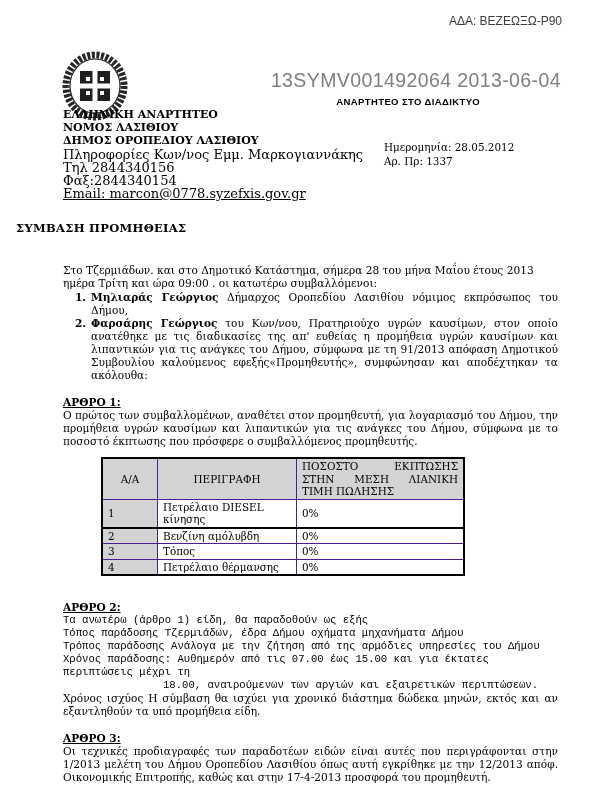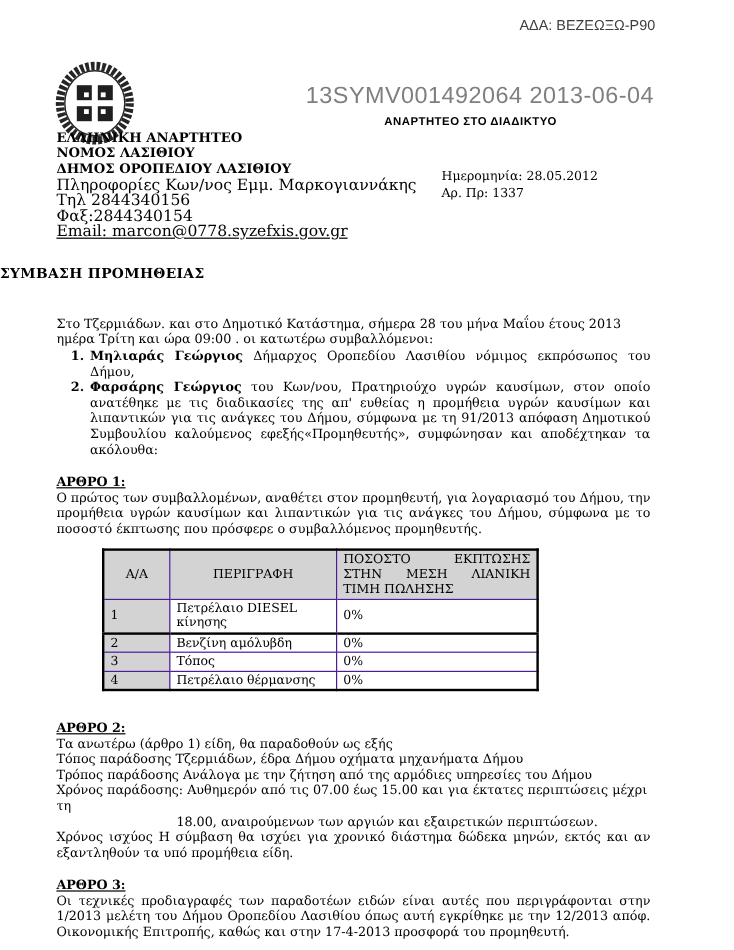--- a/index.html
+++ b/index.html
@@ -1,19 +1,20 @@
 <!DOCTYPE html>
 <html><head>
 <meta charset="utf-8">
 <style>
   html,body { margin:0; padding:0; background:#fff; }
   .page {
     position:relative; width:572px; height:792px; background:#ffffff;
     font-family:"DejaVu Serif", "Liberation Serif", serif; color:#000;
     overflow:hidden;
+    margin-left:16px;
   }
   .ada {
     position:absolute; top:14px; right:26px;
     font-family:"Liberation Sans", sans-serif; font-size:12px; color:#3d3d3d;
   }
   .emblem { position:absolute; left:45px; top:50px; }
   .registry-number {
     position:absolute; top:69px; right:27px;
     font-family:"Liberation Sans", sans-serif; font-size:19.5px; color:#7f7f7f;
     letter-spacing:0.4px; white-space:nowrap;
@@ -49,21 +50,21 @@
   }
   .disc-table { border:2px solid #000; }
   .disc-table .hdr td { background:#d3d3d3; }
   .disc-table .hdr .c1, .disc-table .hdr .c2 { text-align:center; }
   .disc-table .hdr .c3 { text-align:justify; text-align-last:left; }
   .disc-table .c1 { width:44px; }
   .disc-table .c2 { width:128px; }
   .disc-table .c3 { width:156px; }
   .disc-table .row td:first-child { background:#d3d3d3; }
   .disc-table .row-0 td { border-bottom:2px solid #000; }
-  .a2-line { margin:0; }
+  .a2-line { margin:0;font-family:Liberation Mono, monospace; }
   .a2-indent { margin-left:100px; }
   .gap-lg { margin-top:25px; }
 </style>
 </head>
 <body>
 
 <div class="page">
 
   <div class="ada">ΑΔΑ: ΒΕΖΕΩΞΩ-Ρ90</div>
 

